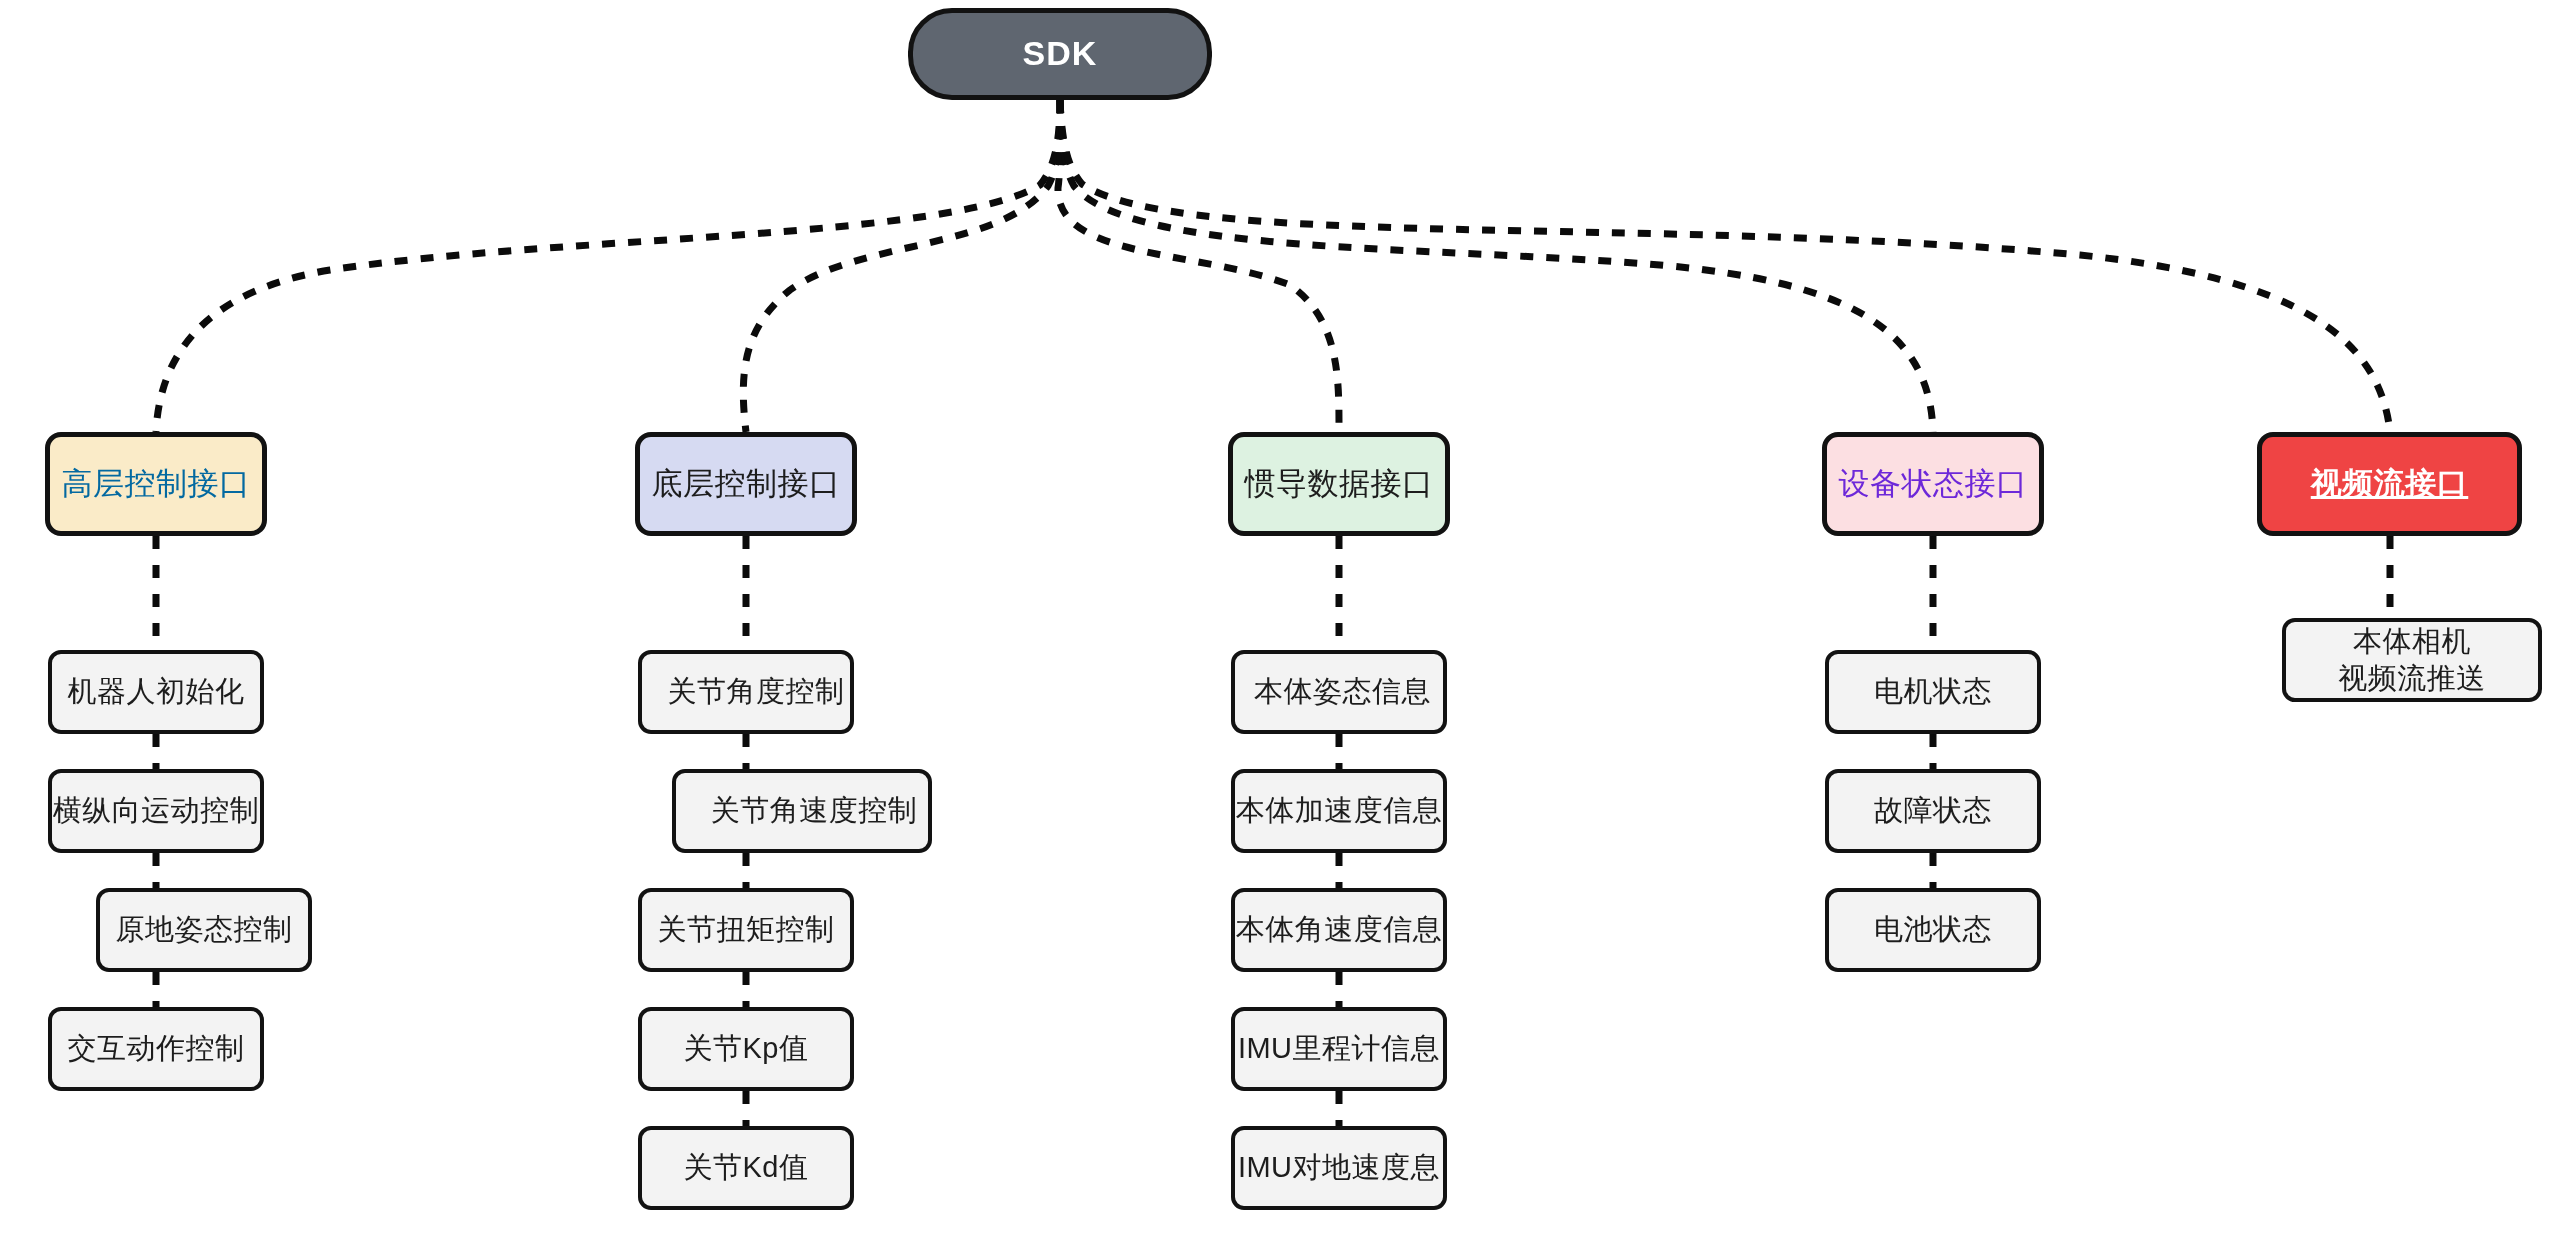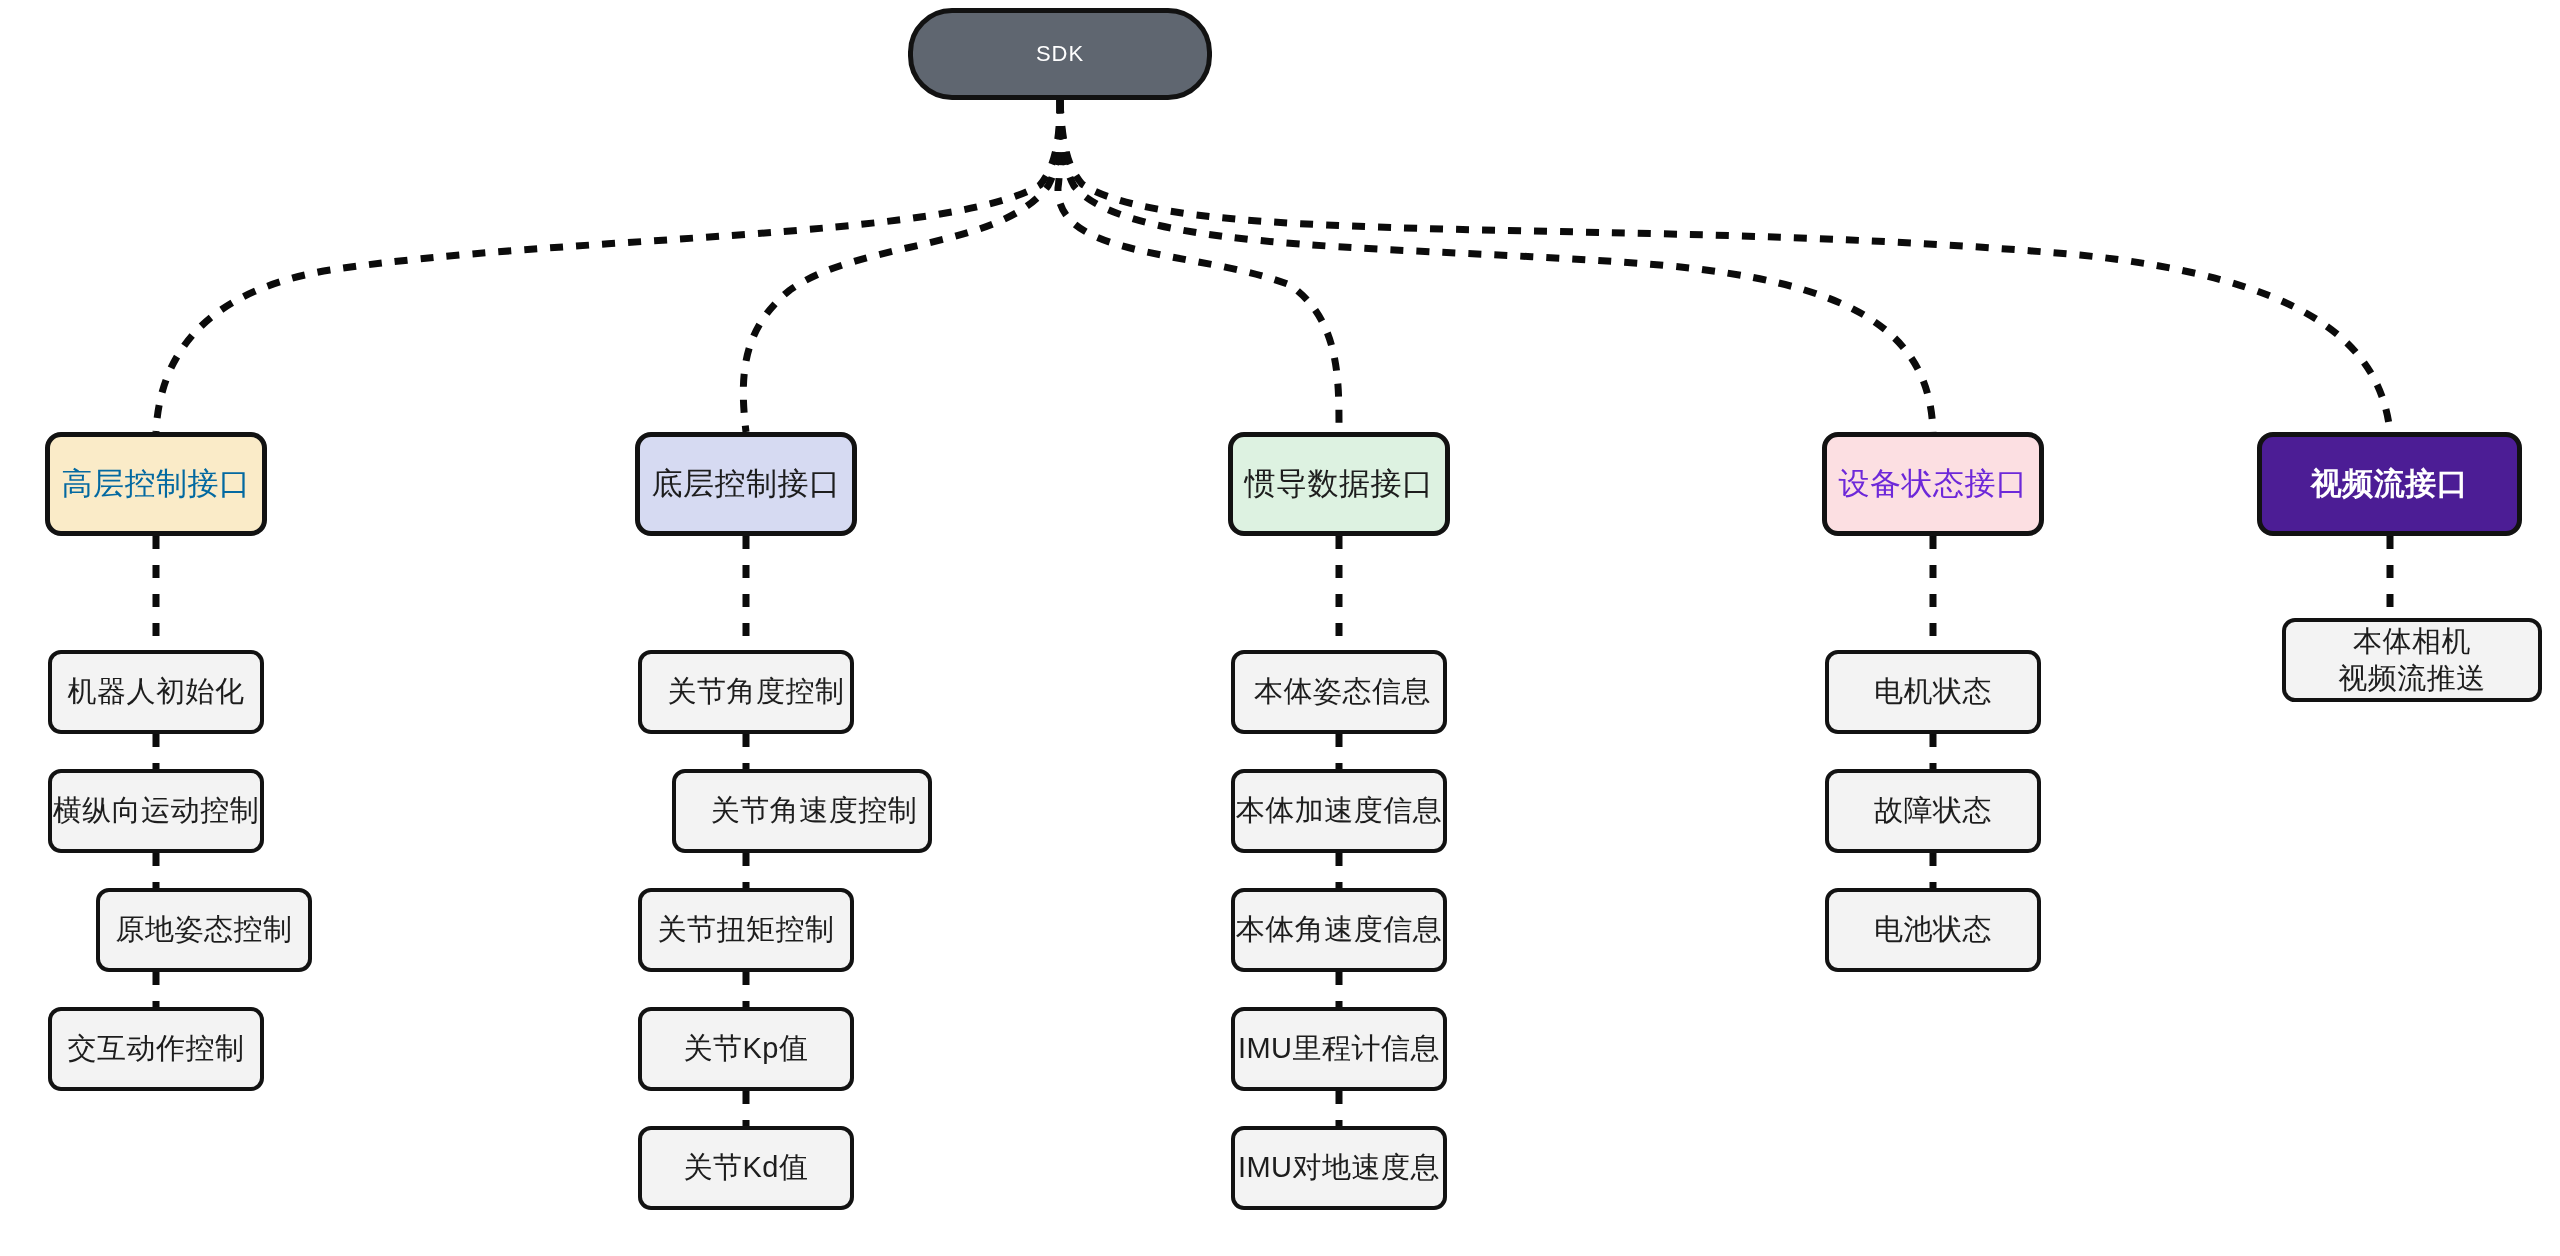--- a/index.html
+++ b/index.html
@@ -40,22 +40,22 @@
     color: #1d1d1d;
     font-size: 30px;
     line-height: 1.28;
     letter-spacing: 0.5px;
     white-space: pre-line;
   }
   .node.root {
     border-radius: 44px;
     background: #5f6670;
     color: #ffffff;
-    font-weight: normal;
-    font-size: 22px;
+    font-weight: bold;
+    font-size: 34px;
     letter-spacing: 1px;
     border-width: 5px;
   }
   .node.category {
     border-radius: 16px;
     border-width: 5px;
     font-size: 31px;
   }
   .node.category.dark {
     color: #ffffff;
@@ -116,17 +116,17 @@
       <div class="node category" style="left: 1228px; top: 432px; width: 222px; height: 104px; background: rgb(221, 242, 225); color: rgb(29, 29, 29);">惯导数据接口</div>
       <div class="node leaf" style="left: 1231px; top: 650px; width: 216px; height: 84px; padding-left: 7px;">本体姿态信息</div>
       <div class="node leaf" style="left: 1231px; top: 769px; width: 216px; height: 84px;">本体加速度信息</div>
       <div class="node leaf" style="left: 1231px; top: 888px; width: 216px; height: 84px;">本体角速度信息</div>
       <div class="node leaf" style="left: 1231px; top: 1007px; width: 216px; height: 84px;">IMU里程计信息</div>
       <div class="node leaf" style="left: 1231px; top: 1126px; width: 216px; height: 84px;">IMU对地速度息</div>
       <div class="node category" style="left: 1822px; top: 432px; width: 222px; height: 104px; background: rgb(252, 223, 226); color: #6d28d9;">设备状态接口</div>
       <div class="node leaf" style="left: 1825px; top: 650px; width: 216px; height: 84px;">电机状态</div>
       <div class="node leaf" style="left: 1825px; top: 769px; width: 216px; height: 84px;">故障状态</div>
       <div class="node leaf" style="left: 1825px; top: 888px; width: 216px; height: 84px;">电池状态</div>
-      <div class="node category dark" style="left: 2257px; top: 432px; width: 265px; height: 104px; background: #4c1d95; color: rgb(255, 255, 255);">视频流接口</div>
+      <div class="node category dark" style="left: 2257px; top: 432px; width: 265px; height: 104px; background: #ef4444; color: rgb(255, 255, 255); text-decoration: underline;">视频流接口</div>
       <div class="node leaf" style="left: 2282px; top: 618px; width: 260px; height: 84px;">本体相机
 视频流推送</div>
     </div>
 </div>
 
 </body></html>

